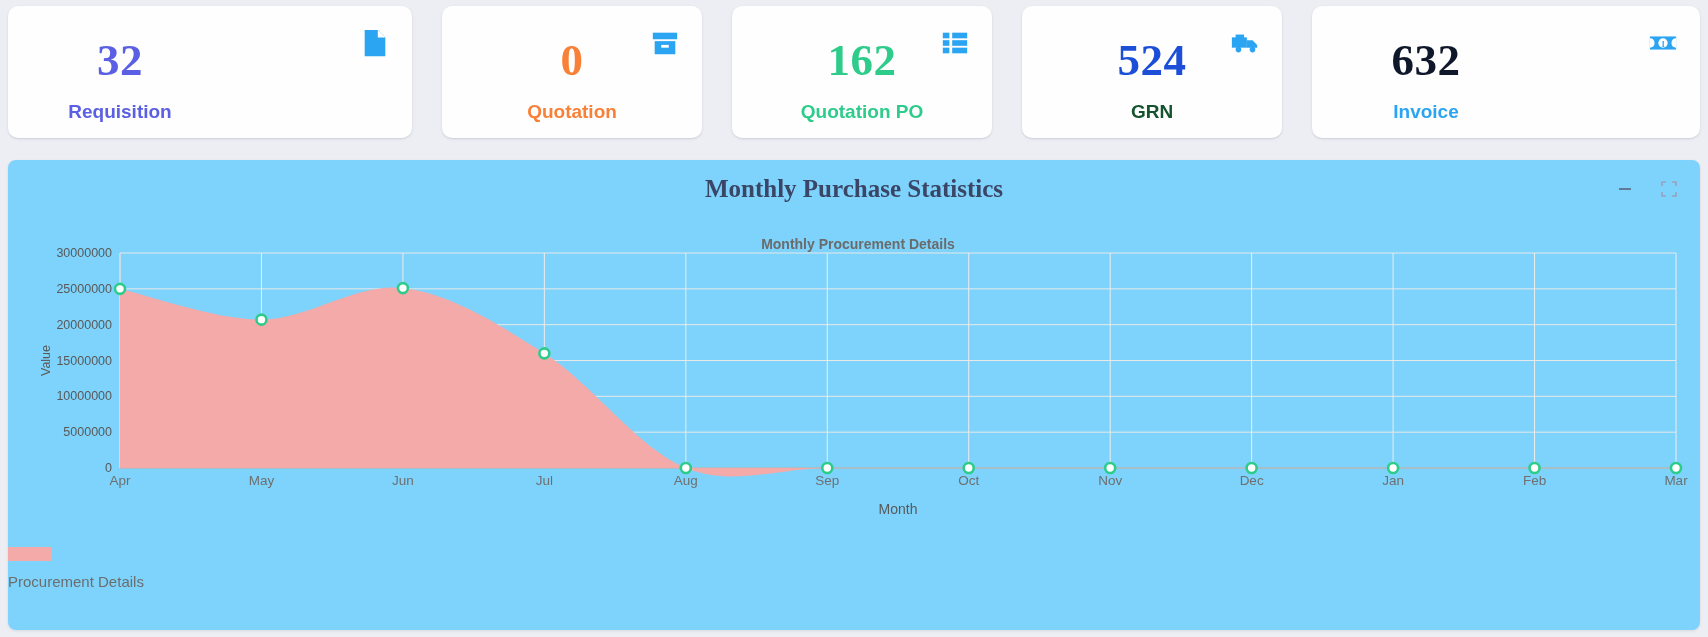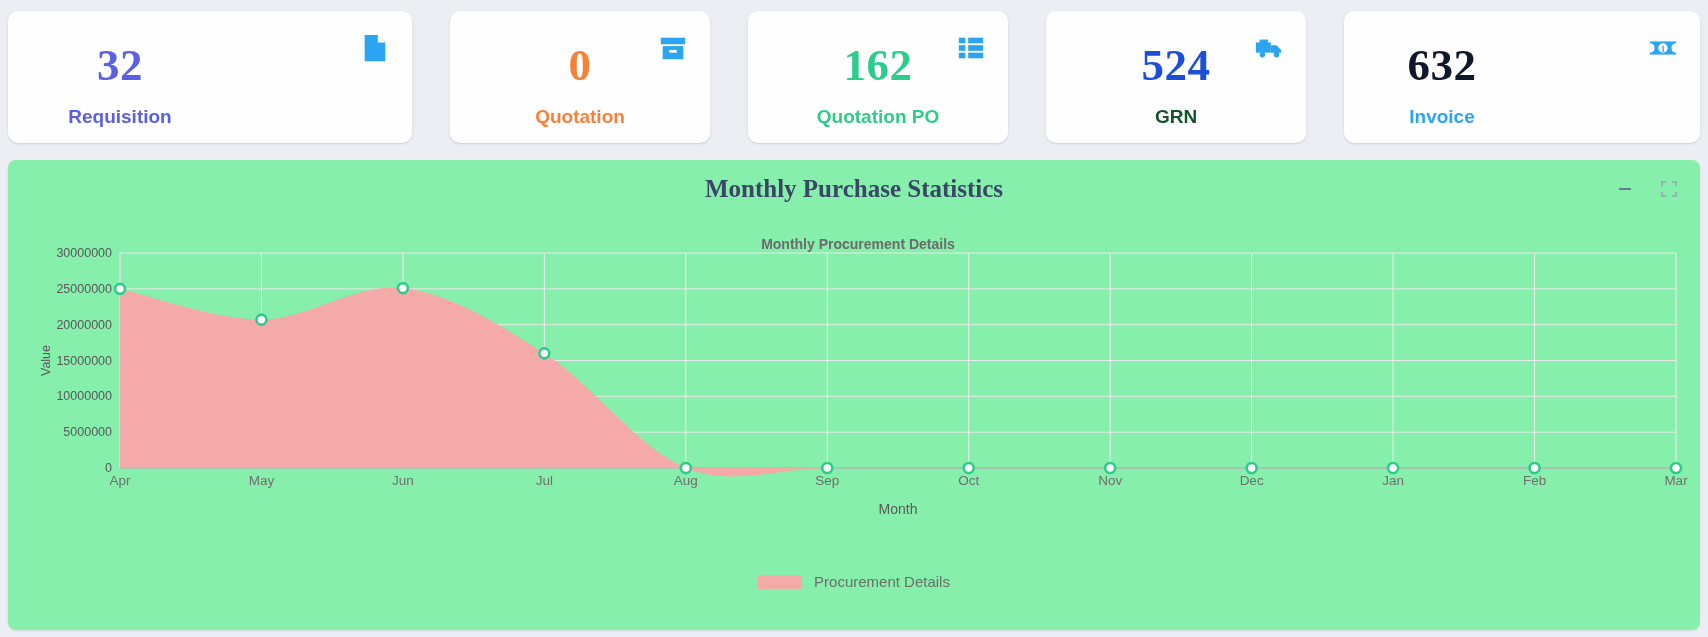--- a/index.html
+++ b/index.html
@@ -4,25 +4,25 @@
 <style>
   html,body{margin:0;padding:0;}
   body{
     width:1708px;height:637px;
     background:#eceef3;
     font-family:"Liberation Sans", sans-serif;
     overflow:hidden;
   }
   .kpi-row{
     display:flex;
-    gap:38px;
+    gap:30px;
     padding:6px 8px 0 8px;
     box-sizing:border-box;
     height:148px;
-    align-items:center;
+    align-items:flex-start;
   }
   .kpi-card{
     background:#fefefe;
     border-radius:10px;
     box-shadow:0 1px 3px rgba(30,40,80,.10), 0 1px 1px rgba(30,40,80,.06);
     height:132px;
     position:relative;
     box-sizing:border-box;
     padding:18px 22px;
   }
@@ -52,21 +52,21 @@
   .kpi-card.c5 .kpi-value{margin-left:-160px;}
   .kpi-card.c5 .kpi-label{margin-left:-160px;}
   .kpi-icon{
     position:absolute;
     top:22px;right:22px;
     width:30px;height:30px;
     display:block;
   }
   .panel{
     margin:12px 8px 0 8px;
-    background:#86efac;
+    background:#7dd3fc;
     border-radius:8px;
     box-shadow:0 1px 3px rgba(30,40,80,.10);
     height:470px;
     position:relative;
     box-sizing:border-box;
   }
   .panel-head{
     height:58px;
     position:relative;
   }
@@ -98,21 +98,21 @@
     top:18px;left:8px;right:0;
     text-align:center;
     font-size:14px;
     font-weight:700;
     color:#6b6b6b;
   }
   .chart-svg{display:block;}
   .legend{
     position:absolute;
     bottom:28px;left:0;right:0;
-    display:flex;justify-content:center;align-items:center;gap:12px;
+    display:flex;justify-content:center;align-items:flex-start;gap:12px;flex-direction:column;
   }
   .legend-swatch{
     width:44px;height:14px;
     background:#f4aaa9;
     display:block;
   }
   .legend-label{font-size:15px;color:#6d6d6d;}
 </style>
 </head>
 <body>

